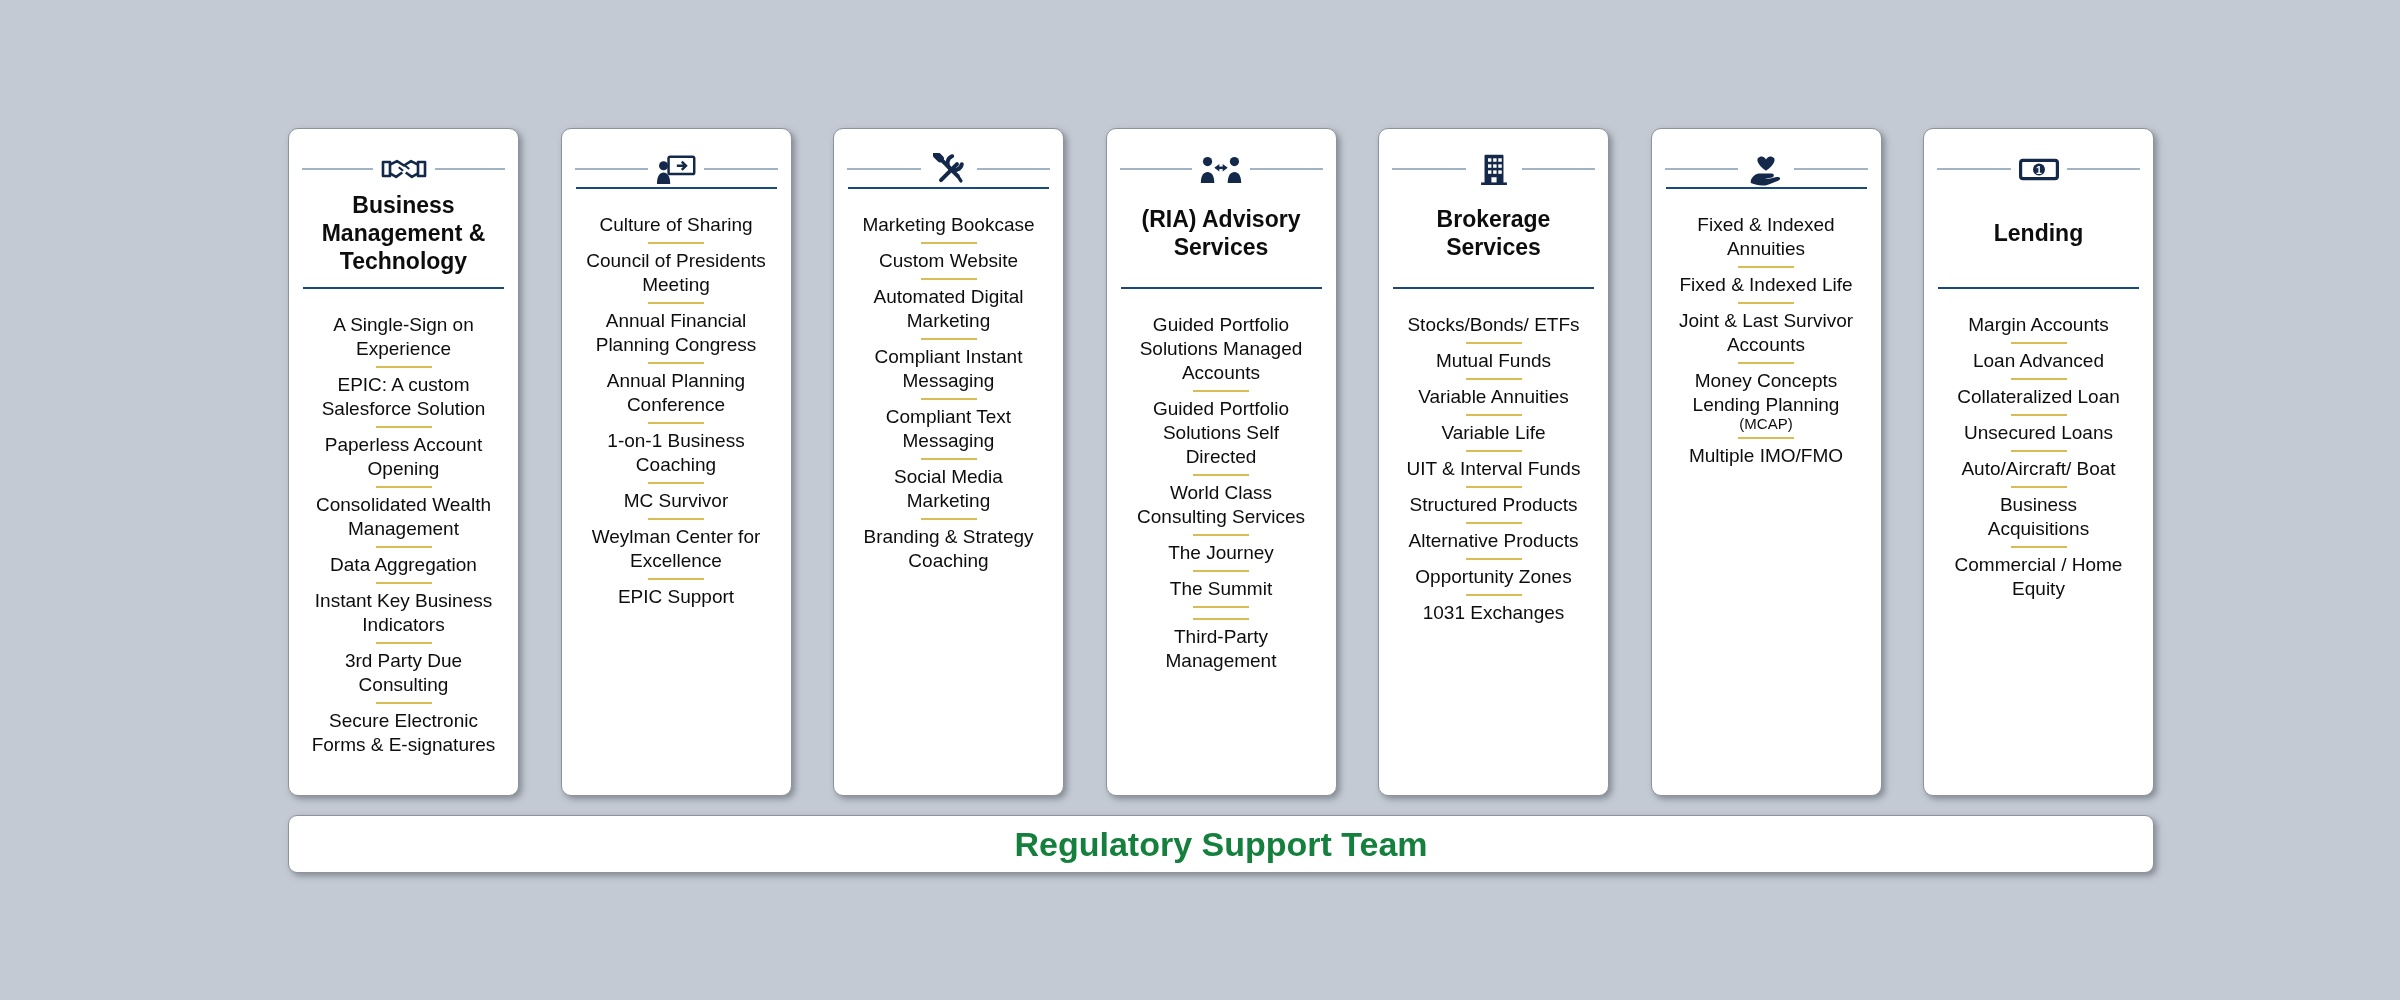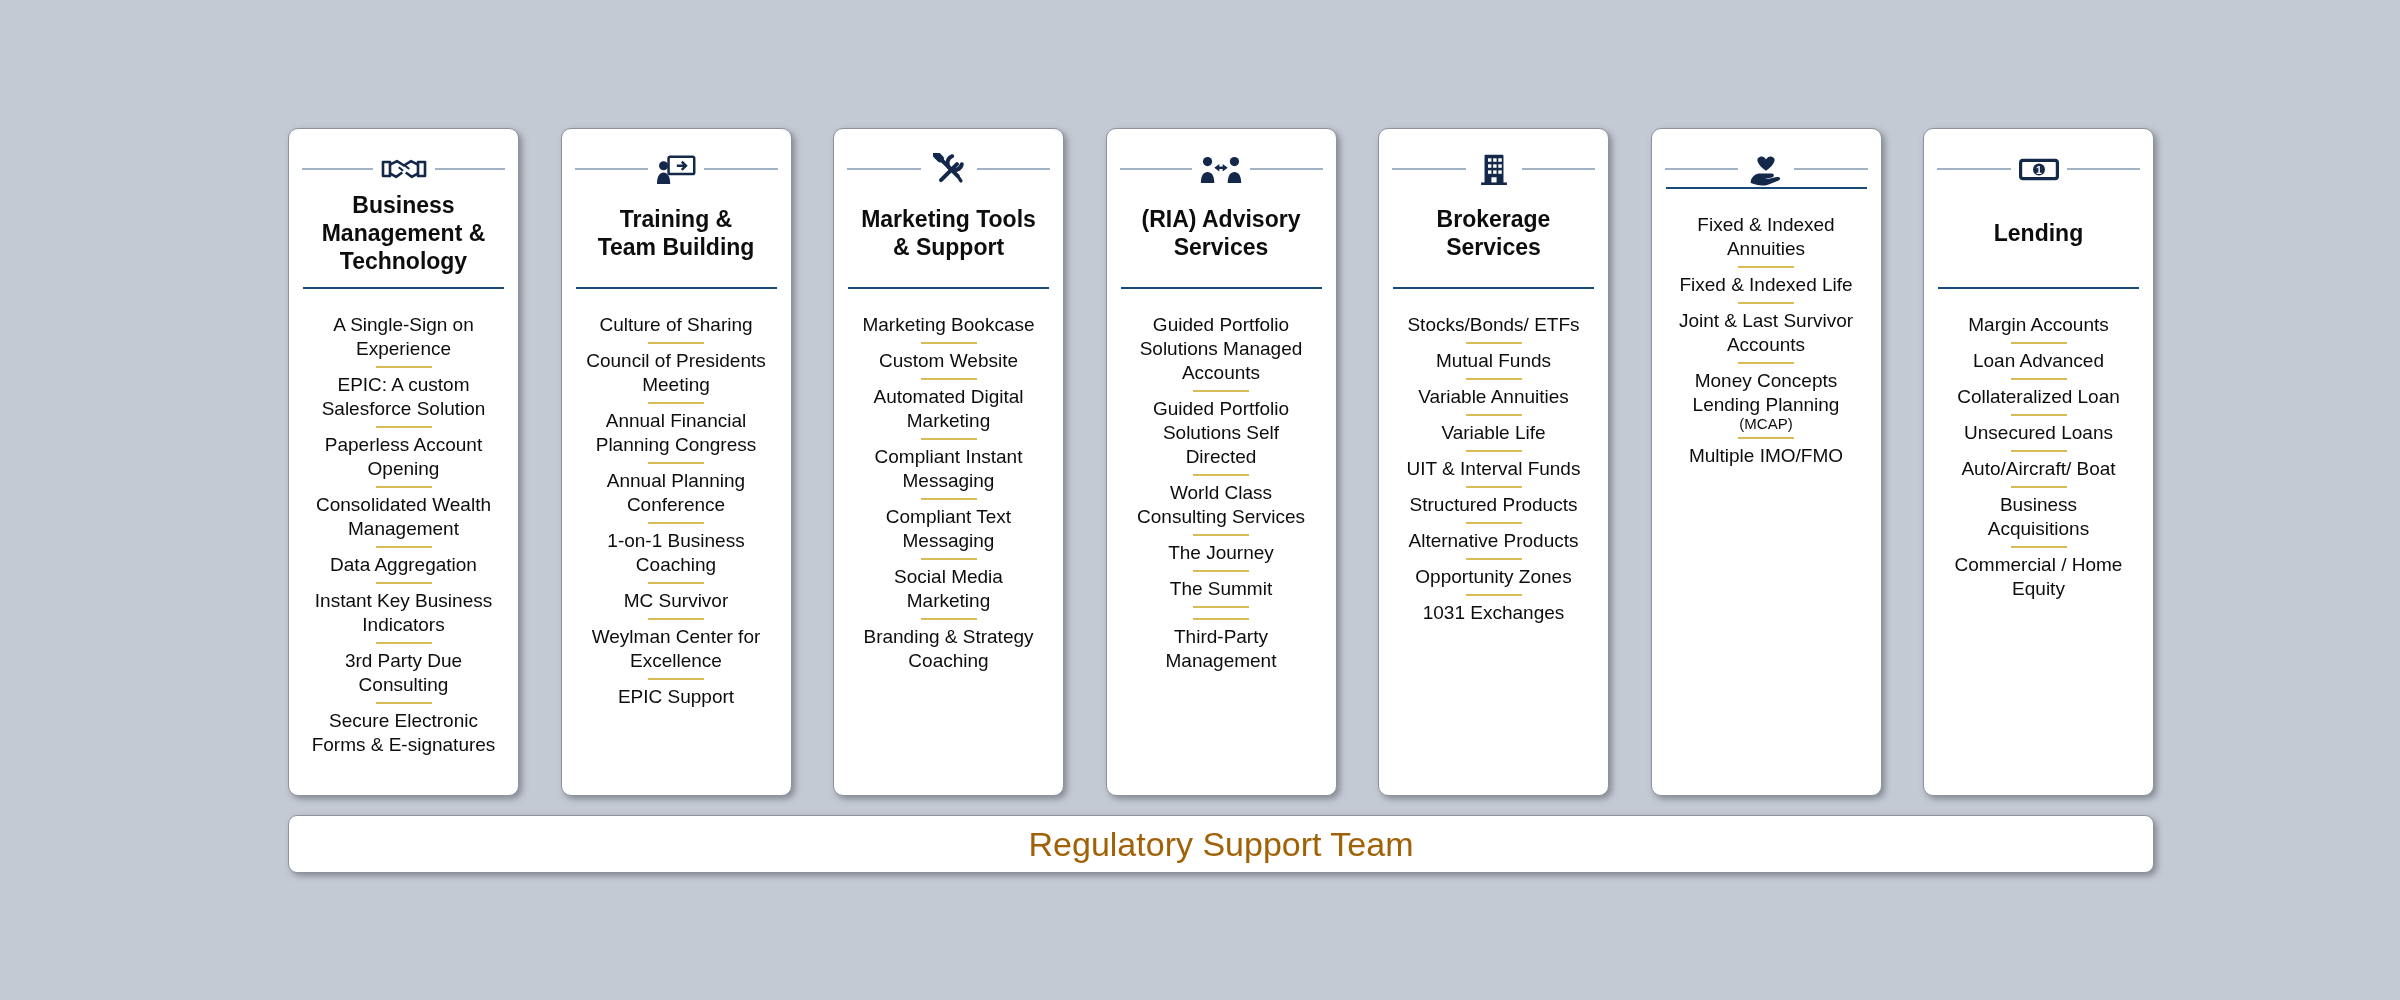--- a/index.html
+++ b/index.html
@@ -34,21 +34,21 @@
   .items{padding-top:24px;display:flex;flex-direction:column;align-items:center}
   .item{display:flex;flex-direction:column;align-items:center}
   .item-label{font-size:19px;line-height:24px;text-align:center;white-space:pre-line;padding:0 4px}
   .item-sub{font-size:15px;line-height:16px;margin-top:-1px}
   .sep{width:56px;height:2px;background:var(--separator-gold);margin:5px 0}
   .banner{
     margin-top:19px;height:58px;width:1866px;background:var(--card-background);
     border:1px solid #8d929b;border-radius:9px;box-shadow:3px 3px 6px rgba(80,85,95,.55);
     display:flex;align-items:center;justify-content:center;
   }
-  .banner-label{font-size:34px;font-weight:normal;color:#a16207}
+  .banner-label{font-size:34px;font-weight:bold;color:#15803d}
 </style>
 </head>
 <body>
 
 <div class="stage">
   <div class="cards-row">
       <section class="card">
         <div class="icon-row">
           <span class="icon-line"></span>
           <span class="icon">
@@ -115,22 +115,20 @@
           <span class="icon">
             <svg width="40" height="29" viewBox="0 0 48 35">
     <rect x="15" y="2" width="31" height="21" rx="2" fill="none" stroke="#14284a" stroke-width="3"></rect>
     <path d="M25 13 h11 m-5 -5 l5 5 l-5 5" fill="none" stroke="#14284a" stroke-width="3"></path>
     <circle cx="9" cy="13" r="5.5" fill="#14284a"></circle>
     <path d="M1 35 c0-10 3.5-14 8-14 s8 4 8 14 z" fill="#14284a"></path>
             </svg>
           </span>
           <span class="icon-line"></span>
         </div>
-        <h2 class="card-title">Training &amp;
-Team Building</h2>
         <div class="title-divider"></div>
         <div class="items">
           <div class="item">
             <div class="item-label">Culture of Sharing</div>
           </div>
           <div class="sep"></div>
           <div class="item">
             <div class="item-label">Council of Presidents
 Meeting</div>
           </div>
@@ -173,22 +171,20 @@
       <path d="M10 34 L30 14" stroke-width="5"></path>
       <path d="M24 4 a9 9 0 1 0 12 10" stroke-width="5"></path>
       <path d="M9 7 L31 29" stroke-width="5"></path>
       <path d="M4 2 L9 7" stroke-width="9"></path>
       <path d="M31 29 l4 6" stroke-width="4"></path>
     </g>
             </svg>
           </span>
           <span class="icon-line"></span>
         </div>
-        <h2 class="card-title">Marketing Tools
-&amp; Support</h2>
         <div class="title-divider"></div>
         <div class="items">
           <div class="item">
             <div class="item-label">Marketing Bookcase</div>
           </div>
           <div class="sep"></div>
           <div class="item">
             <div class="item-label">Custom Website</div>
           </div>
           <div class="sep"></div>

